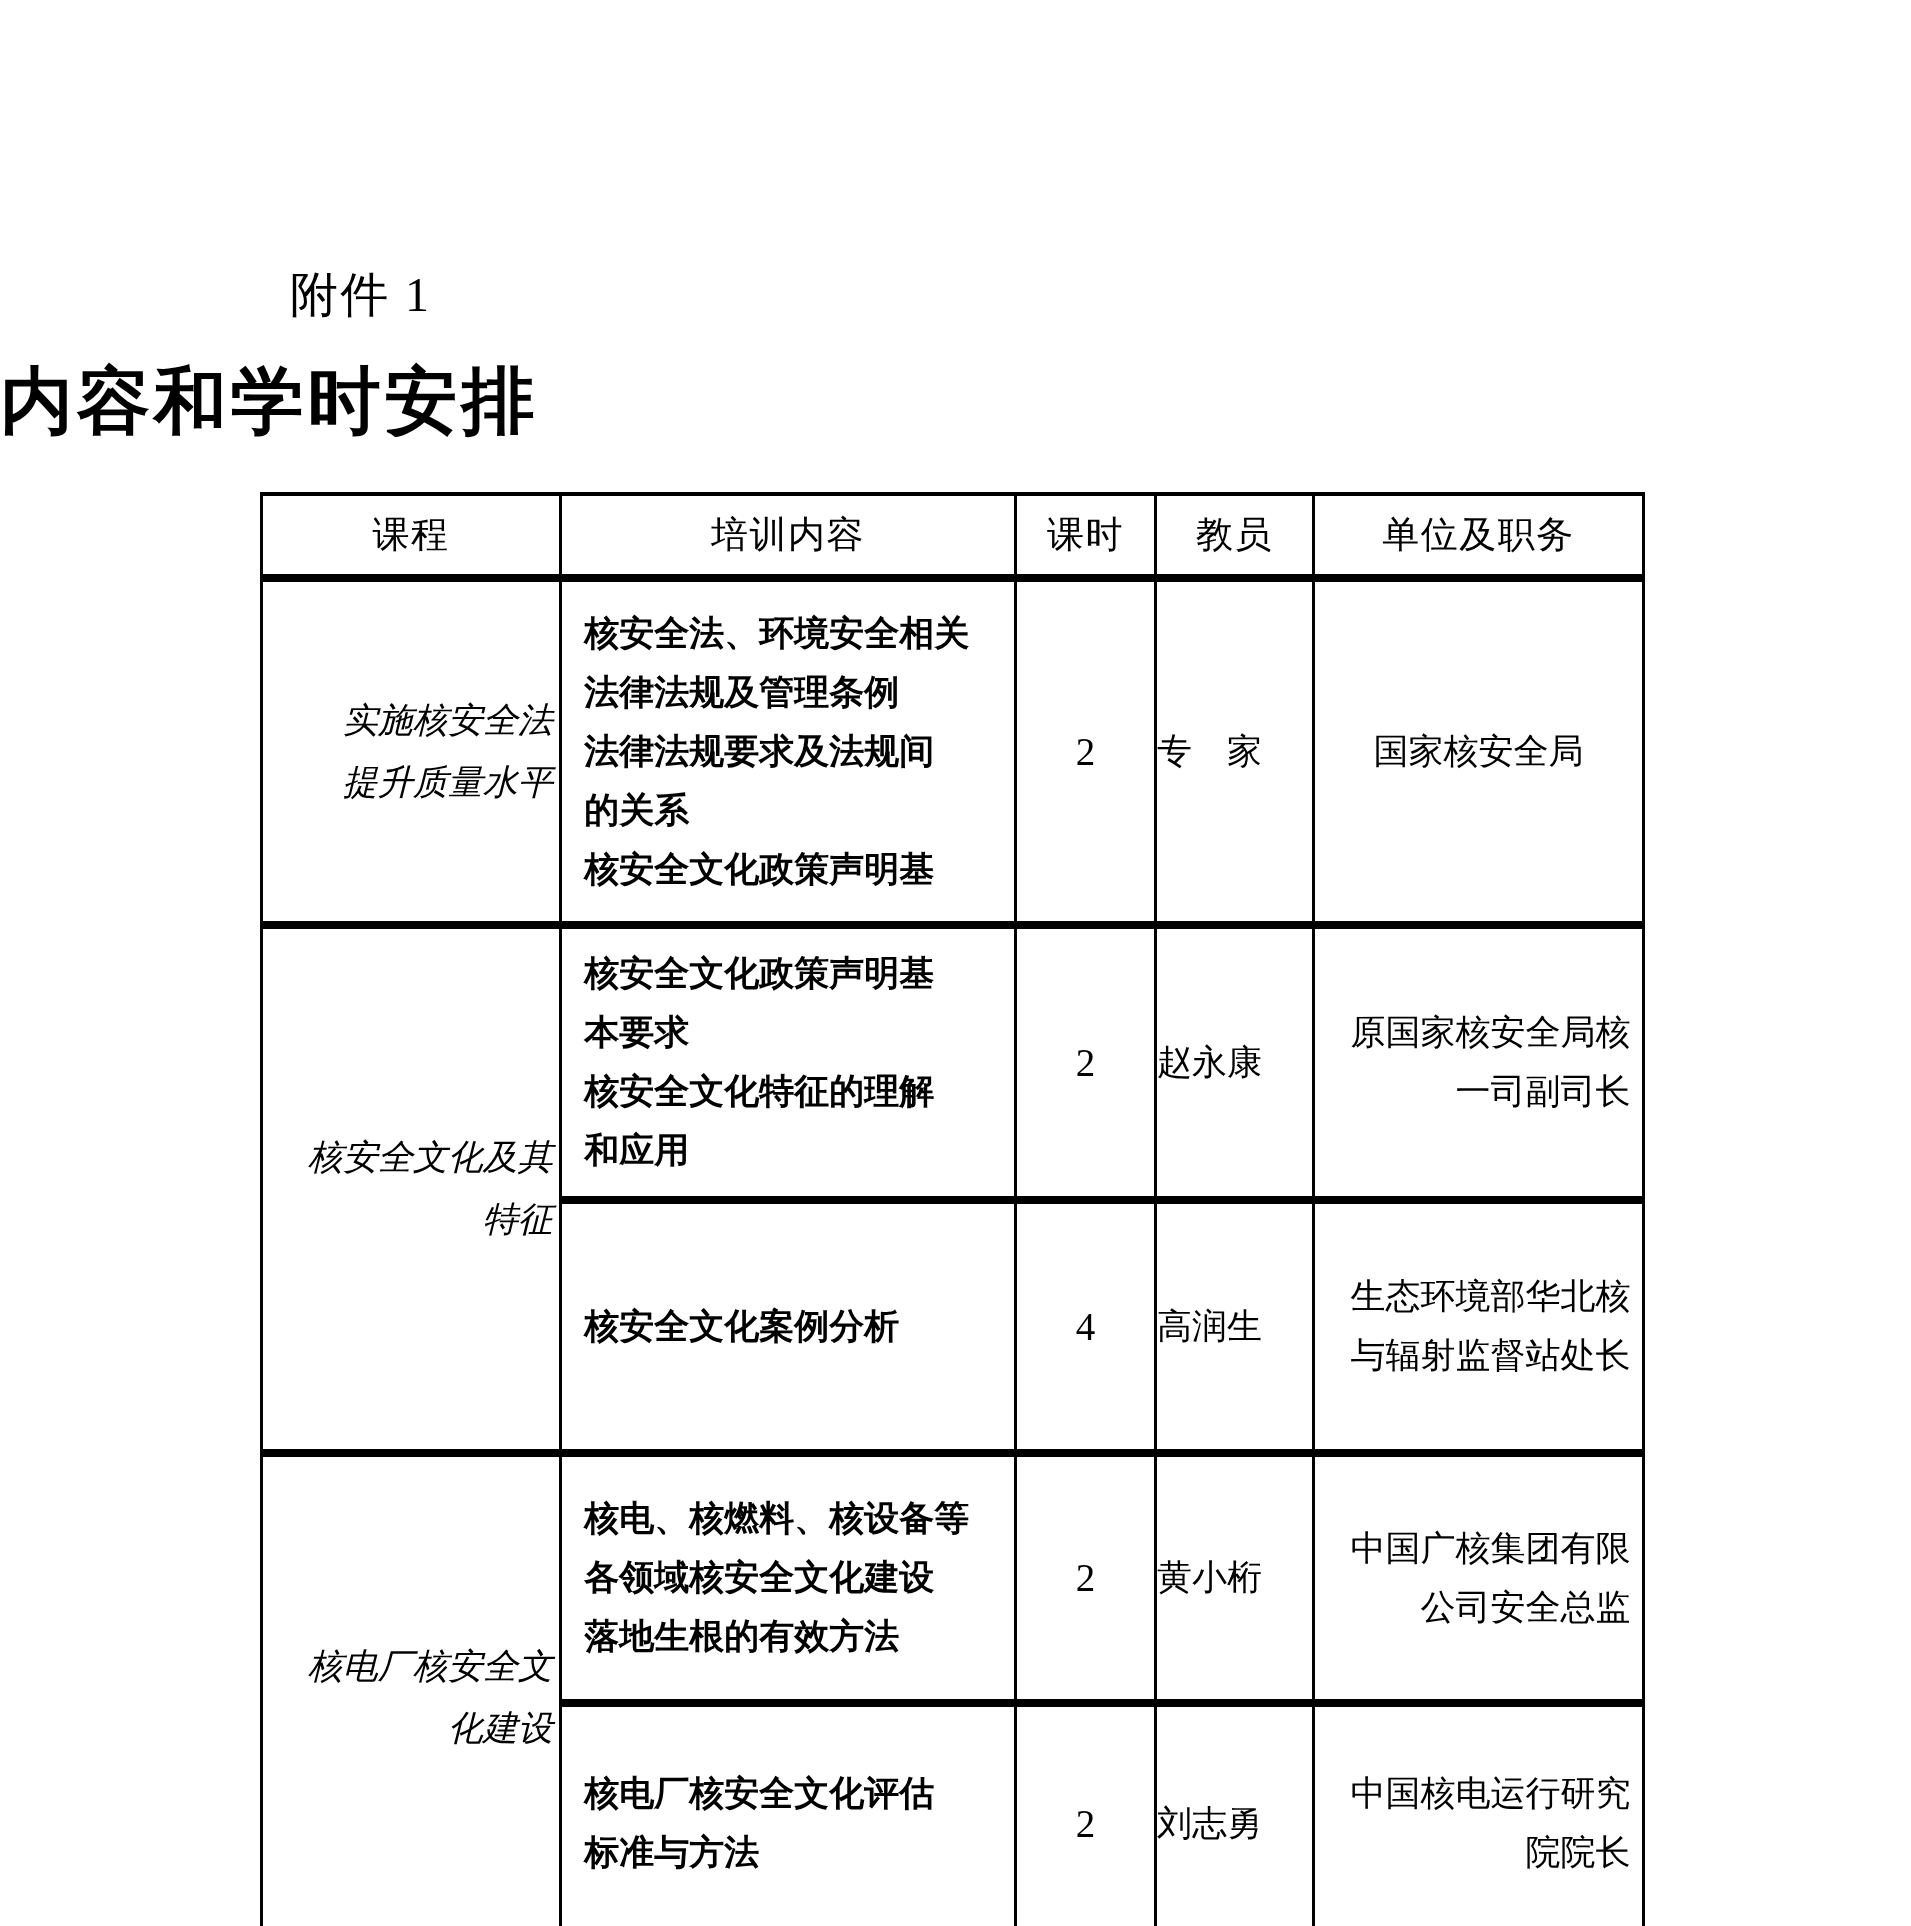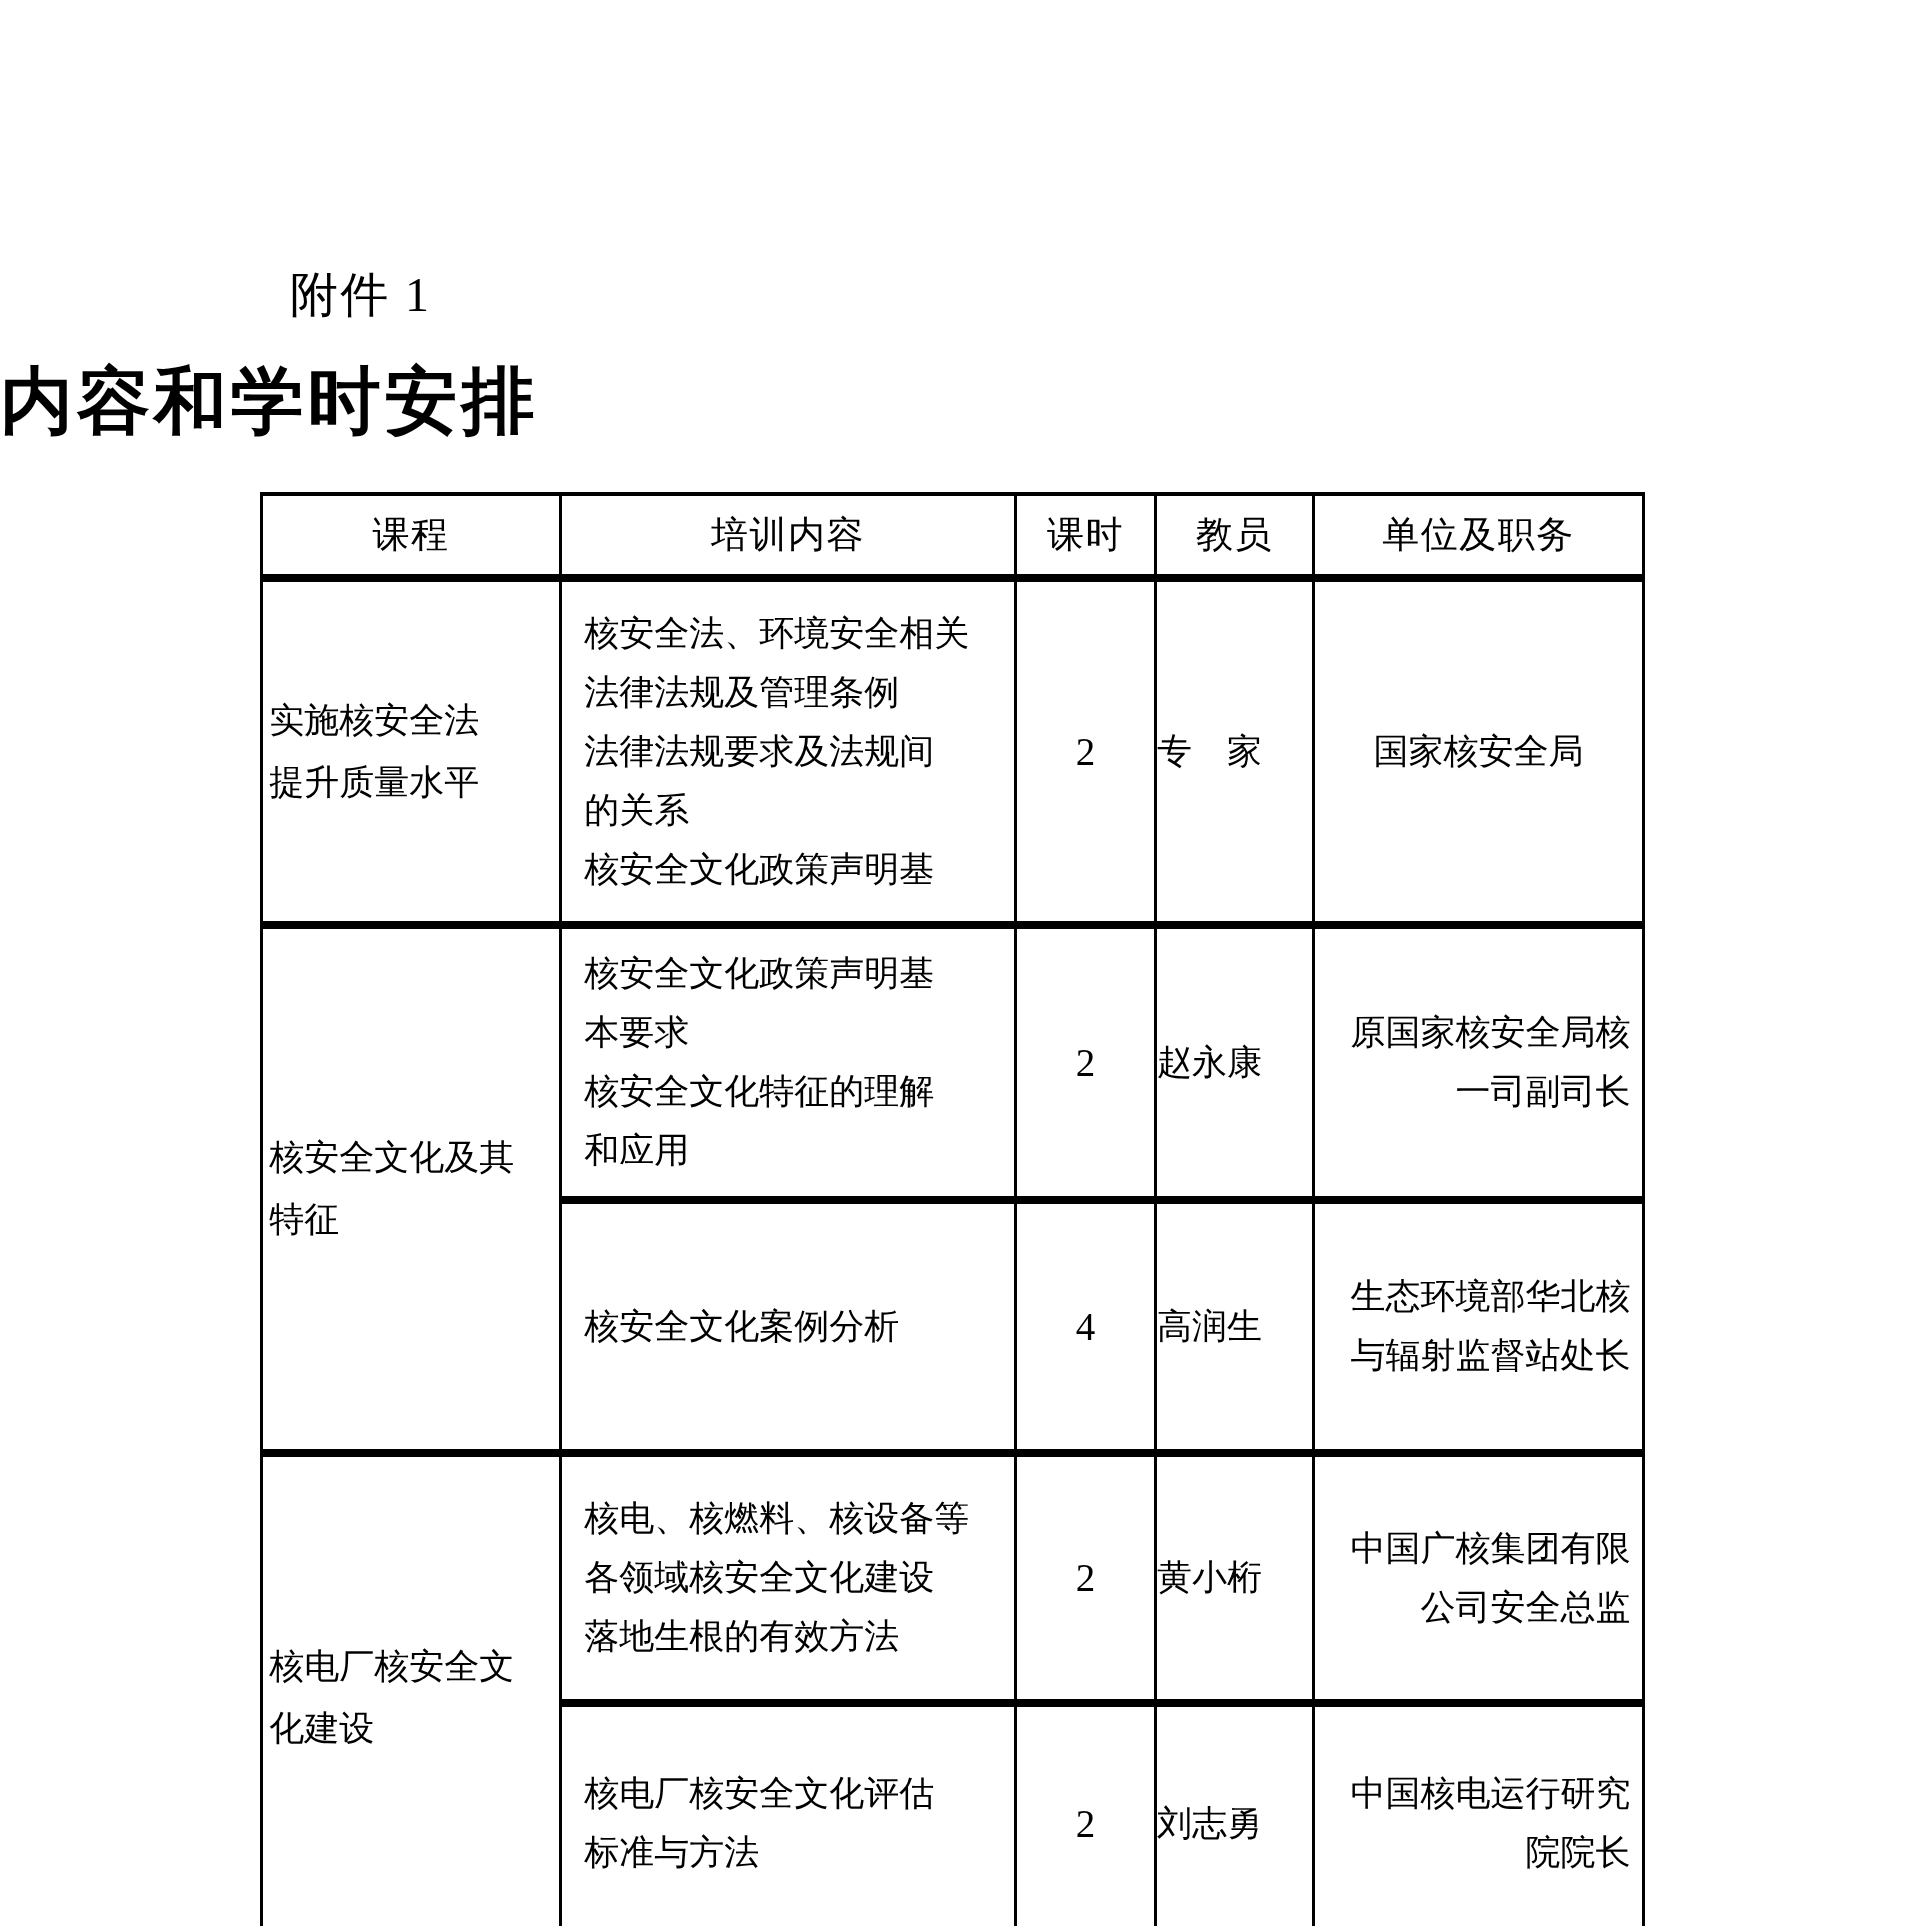--- a/index.html
+++ b/index.html
@@ -63,29 +63,31 @@
     border-bottom: 8.5px solid #000;
     font-size: 35px;
   }
   tr.header-row { height: 84px; }
   tr.row-1  { height: 347px; }
   tr.row-2a { height: 242px; }
   tr.row-2b { height: 253px; }
   tr.row-3a { height: 250px; }
   tr.row-3b { height: 241px; }
   td.course {
-    text-align: left;
+    text-align: right;
     white-space: pre-line;
     line-height: 62px;
     padding: 0 6.2px;
+    font-style: italic;
   }
   td.content-cell {
     text-align: left;
     padding: 15.4px 27px 15.4px 22.3px;
     line-height: 59px;
+    font-weight: bold;
   }
   .content-item { white-space: pre-line; }
   td.hours {
     text-align: center;
     font-size: 39px;
   }
   td.instructor {
     white-space: pre;
   }
   td.unit {

